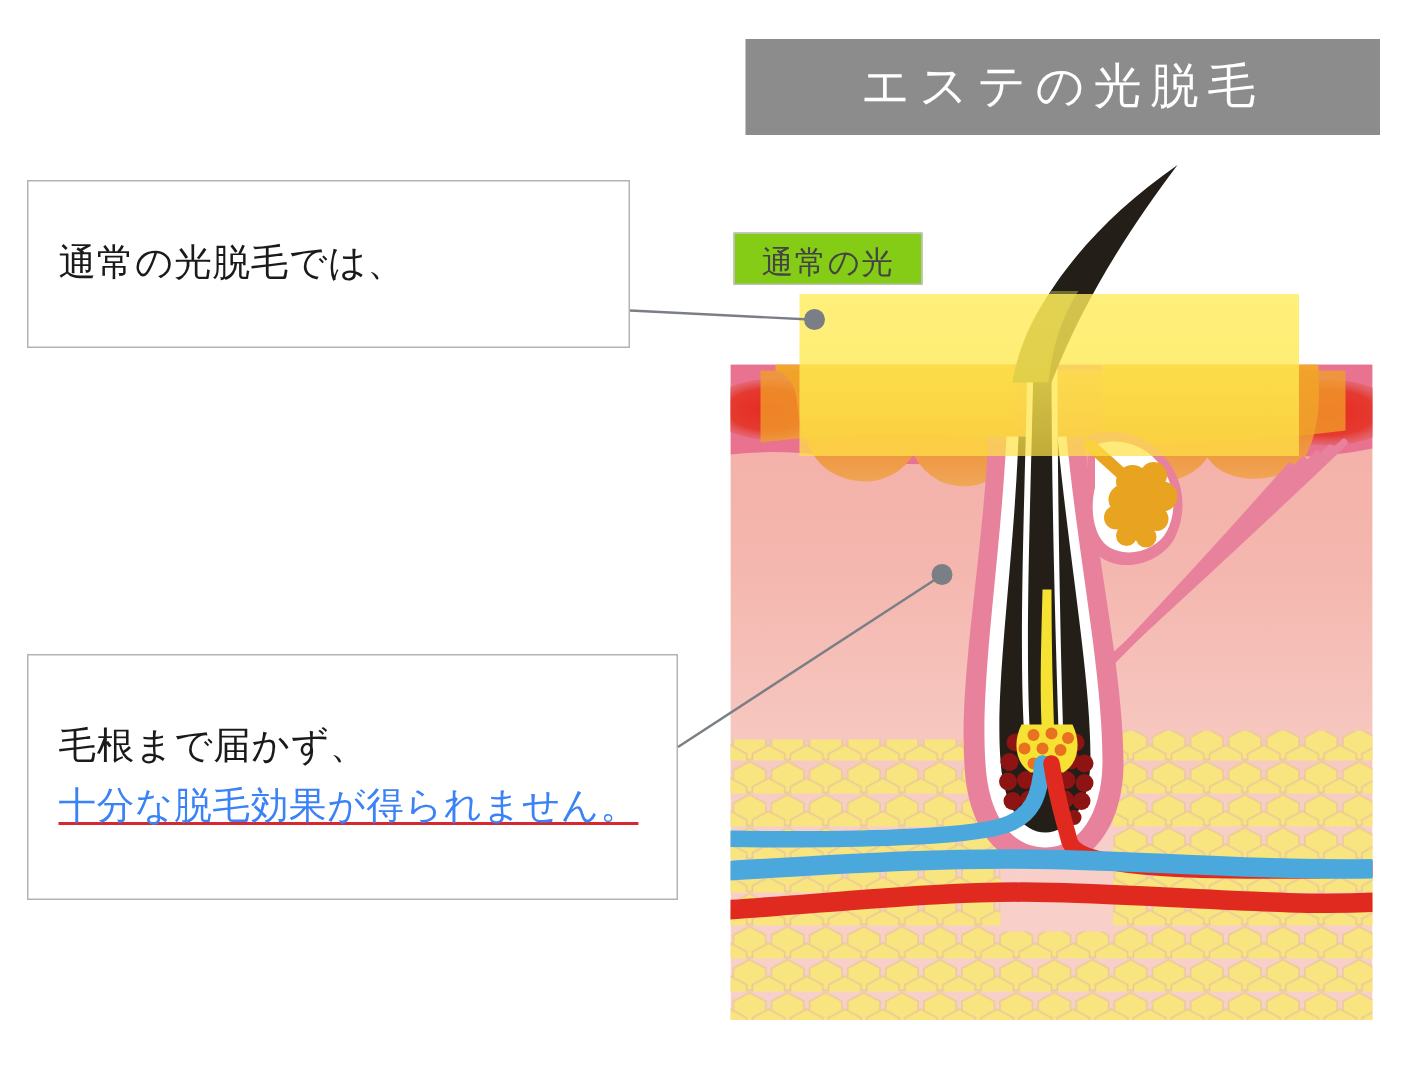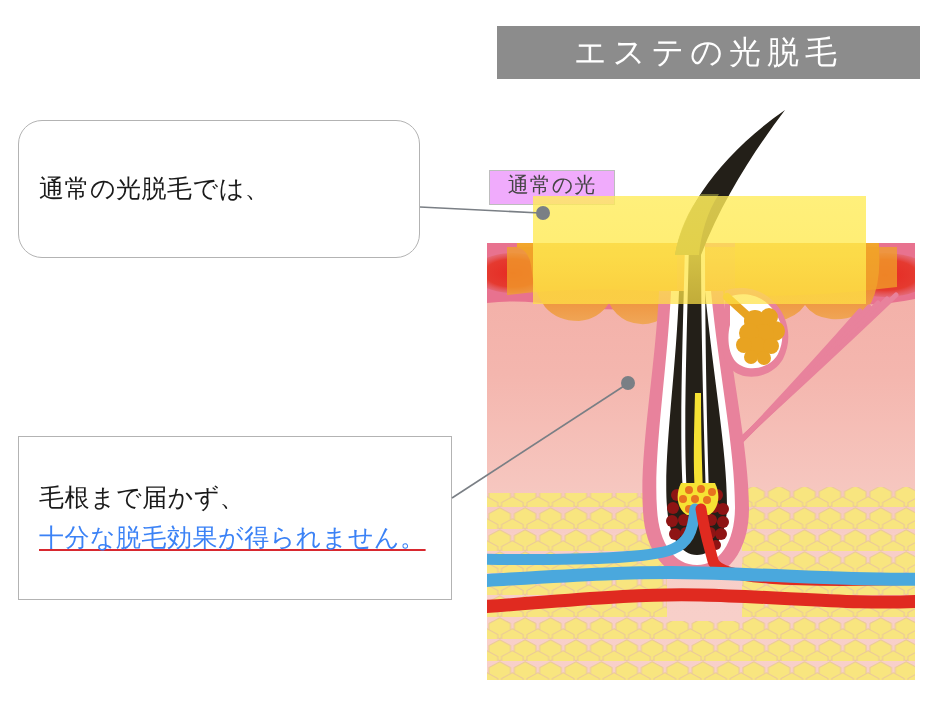--- a/index.html
+++ b/index.html
@@ -22,21 +22,21 @@
     width: 940px;
     height: 724px;
   }
 
   
   .title-banner {
     position: absolute;
     left: 497px;
     top: 26px;
     width: 423px;
-    height: 53px;
+    height: 64px;
     background: #8c8c8c;
     display: flex;
     align-items: center;
     justify-content: center;
   }
   .title-banner .title-text {
     color: #ffffff;
     font-size: 32px;
     letter-spacing: 6px;
     font-weight: 400;
@@ -66,42 +66,41 @@
     color: #3b82f6;
     text-decoration: underline;
     text-decoration-color: #d8282f;
     text-underline-offset: 3px;
   }
 
   #callout-top {
     left: 18px;
     top: 120px;
     width: 402px;
-    height: 138px;
-    border-radius: 24px;
+    height: 112px;
   }
   #callout-bottom {
     left: 18px;
     top: 436px;
     width: 434px;
     height: 164px;
   }
 
   
   .label-box {
     position: absolute;
     left: 489px;
-    top: 170px;
+    top: 155px;
     width: 126px;
     height: 35px;
     border: 1px solid #bdbdbd;
-    background: #f0abfc;
+    background: #84cc16;
     box-sizing: border-box;
     display: flex;
-    align-items: flex-start;
+    align-items: flex-end;
     justify-content: center;
   }
   .label-box .label-text {
     font-size: 21px;
     color: #444444;
     letter-spacing: 1px;
     white-space: nowrap;
   }
 
   

